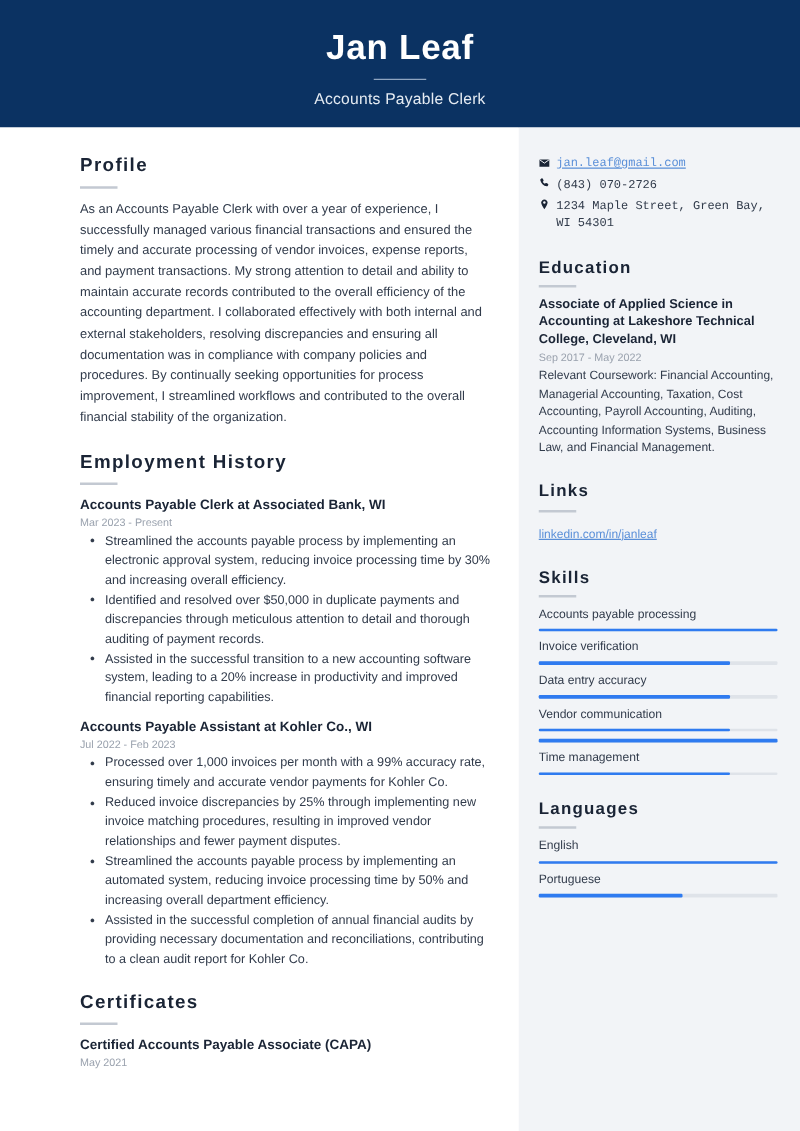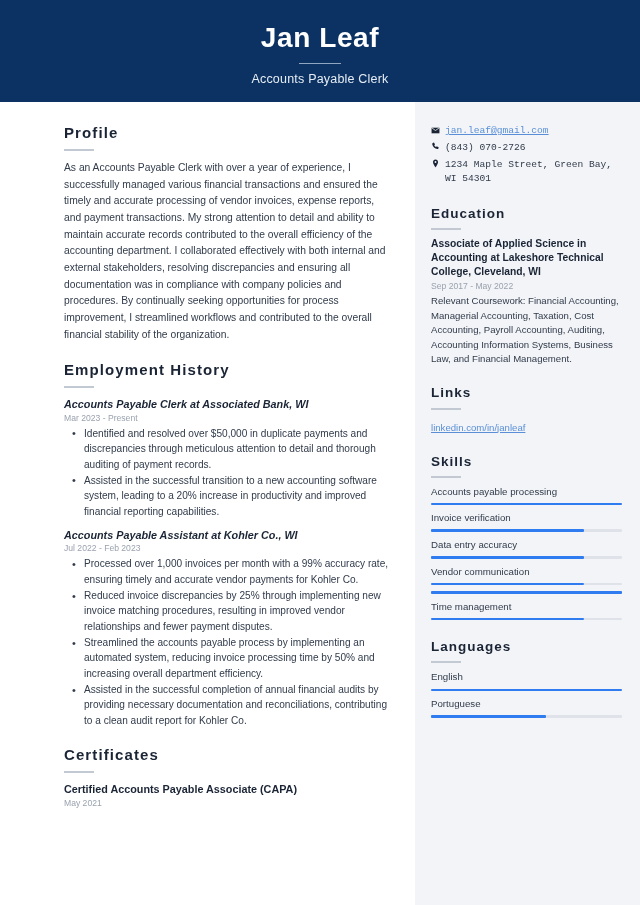--- a/index.html
+++ b/index.html
@@ -81,21 +81,20 @@
     font-size: 10.3px;
     line-height: 1.62;
     color: #313b4b;
     text-align: left;
   }
   .job-title {
     font-size: 10.8px;
     font-weight: bold;
     color: #1a2435;
     line-height: 1.35;
-    font-style: italic;
   }
   .job-date {
     font-size: 8.6px;
     color: #9aa2ae;
     margin-top: 1px;
     margin-bottom: 3px;
   }
   ul.bullets { list-style: none; margin: 0 0 0 2px; }
   ul.bullets li {
     position: relative;
@@ -204,20 +203,21 @@
       </div>
 
       <div class="sec-block-main">
         <div class="sec-h">Employment History</div>
         <div class="sec-rule"></div>
 
         <div class="job-block">
           <div class="job-title">Accounts Payable Clerk at Associated Bank, WI</div>
           <div class="job-date">Mar 2023 - Present</div>
           <ul class="bullets">
+            <li>Streamlined the accounts payable process by implementing an electronic approval system, reducing invoice processing time by 30% and increasing overall efficiency.</li>
             <li>Identified and resolved over $50,000 in duplicate payments and discrepancies through meticulous attention to detail and thorough auditing of payment records.</li>
             <li>Assisted in the successful transition to a new accounting software system, leading to a 20% increase in productivity and improved financial reporting capabilities.</li>
           </ul>
         </div>
 
         <div class="job-block">
           <div class="job-title">Accounts Payable Assistant at Kohler Co., WI</div>
           <div class="job-date">Jul 2022 - Feb 2023</div>
           <ul class="bullets">
             <li>Processed over 1,000 invoices per month with a 99% accuracy rate, ensuring timely and accurate vendor payments for Kohler Co.</li>

